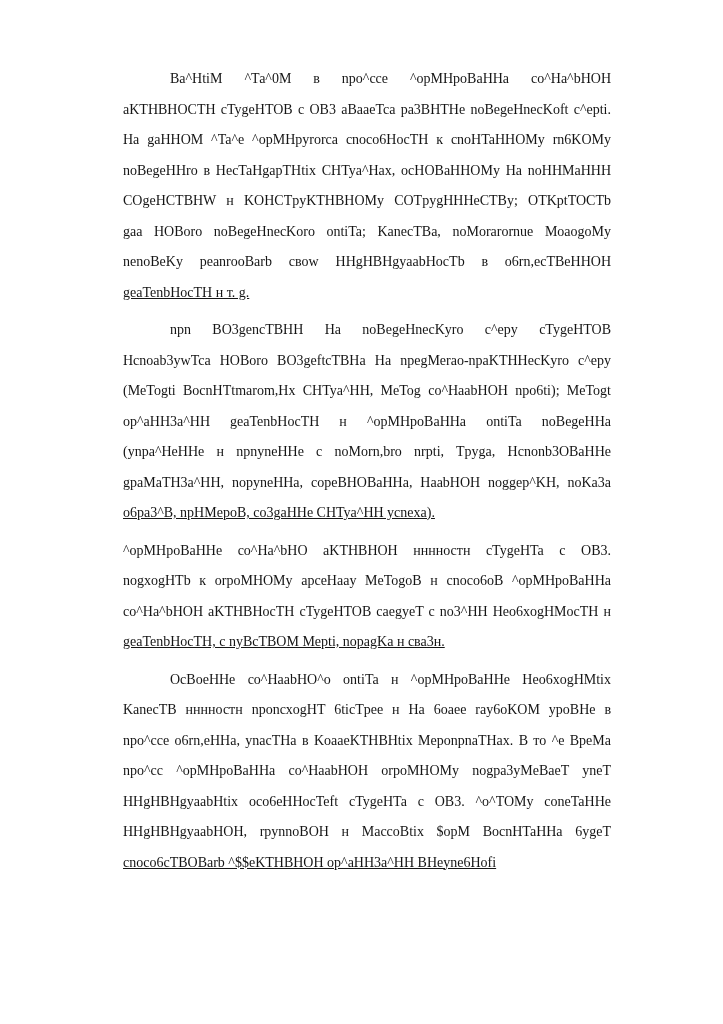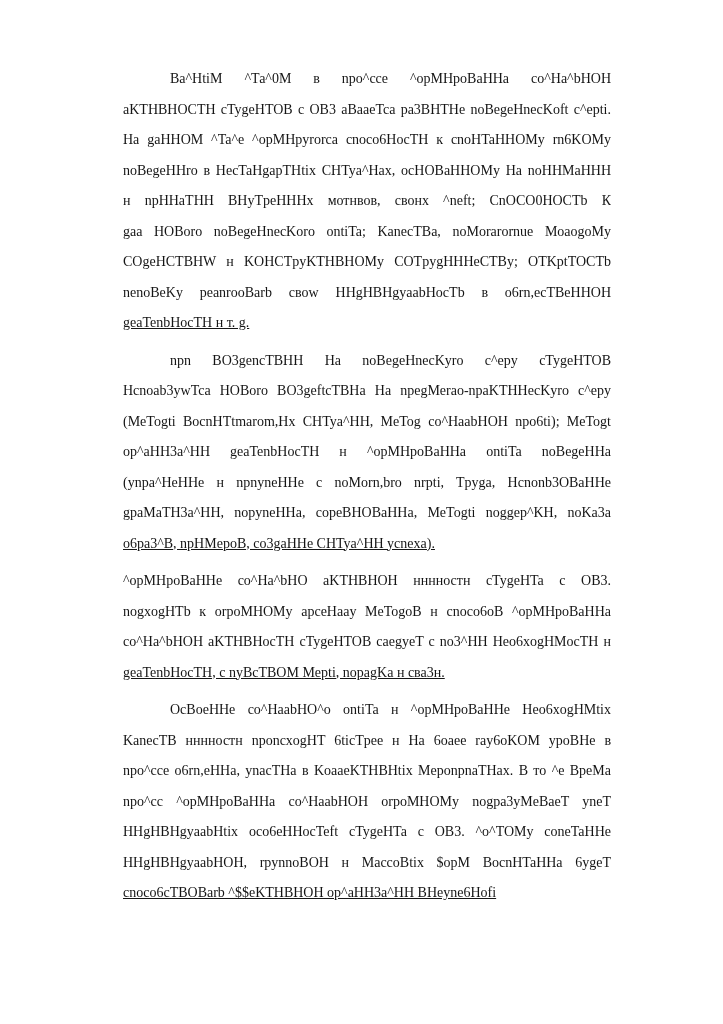--- a/index.html
+++ b/index.html
@@ -48,33 +48,32 @@
 </head>
 <body>
 
 <div class="page">
   <div class="text-block" id="doc">
       <div class="para">
         <div class="line first">Ва^HtiM ^Та^0М в npo^cce ^opMHpoBaHHa co^Ha^bHOH</div>
         <div class="line">aKTHBHOCTH cTygeHTOB с OB3 aBaaeTca pa3BHTHe noBegeHnecKoft c^epti.</div>
         <div class="line">Ha gaHHOM ^Ta^e ^opMHpyrorca cnoco6HocTH к cnoHTaHHOMy rn6KOMy</div>
         <div class="line">noBegeHHro в HecTaHgapTHtix CHTya^Hax, ocHOBaHHOMy Ha noHHMaHHH</div>
-        <div class="line">н npHHaTHH BHyTpeHHHx мотнвов, свонх ^neft; CnOCO0HOCTb К</div>
+        <div class="line">COgeHCTBHW н KOHCTpyKTHBHOMy COTpygHHHeCTBy; OTKptTOCTb</div>
         <div class="line">gaa HOBoro noBegeHnecKoro ontiTa; KanecTBa, noMorarornue MoaogoMy</div>
-        <div class="line">COgeHCTBHW н KOHCTpyKTHBHOMy COTpygHHHeCTBy; OTKptTOCTb</div>
         <div class="line">nenoBeKy peanrooBarb свow HHgHBHgyaabHocTb в o6rn,ecTBeHHOH</div>
         <div class="line last">geaTenbHocTH н т. g.</div>
       </div>
       <div class="para">
         <div class="line first">npn BO3gencTBHH Ha noBegeHnecKyro c^epy cTygeHTOB</div>
         <div class="line">Hcnoab3ywTca HOBoro BO3geftcTBHa Ha npegMerao-npaKTHHecKyro c^epy</div>
         <div class="line">(MeTogti BocnHTtmarom,Hx CHTya^HH, MeTog co^HaabHOH npo6ti); MeTogt</div>
         <div class="line">op^aHH3a^HH geaTenbHocTH н ^opMHpoBaHHa ontiTa noBegeHHa</div>
         <div class="line">(ynpa^HeHHe н npnyneHHe с noMorn,bro nrpti, Tpyga, Hcnonb3OBaHHe</div>
-        <div class="line">gpaMaTH3a^HH, nopyneHHa, copeBHOBaHHa, MeTogti noggep^KH, noKa3a</div>
+        <div class="line">gpaMaTH3a^HH, nopyneHHa, copeBHOBaHHa, HaabHOH noggep^KH, noKa3a</div>
         <div class="line last">o6pa3^B, npHMepoB, co3gaHHe CHTya^HH ycnexa).</div>
       </div>
       <div class="para">
         <div class="line">^opMHpoBaHHe co^Ha^bHO aKTHBHOH нннностн cTygeHTa с OB3.</div>
         <div class="line">nogxogHTb к orpoMHOMy apceHaay MeTogoB н cnoco6oB ^opMHpoBaHHa</div>
         <div class="line">co^Ha^bHOH aKTHBHocTH cTygeHTOB caegyeT с no3^HH Heo6xogHMocTH н</div>
         <div class="line last">geaTenbHocTH, с nyBcTBOM Mepti, nopagKa н сва3н.</div>
       </div>
       <div class="para">
         <div class="line first">OcBoeHHe co^HaabHO^o ontiTa н ^opMHpoBaHHe Heo6xogHMtix</div>

